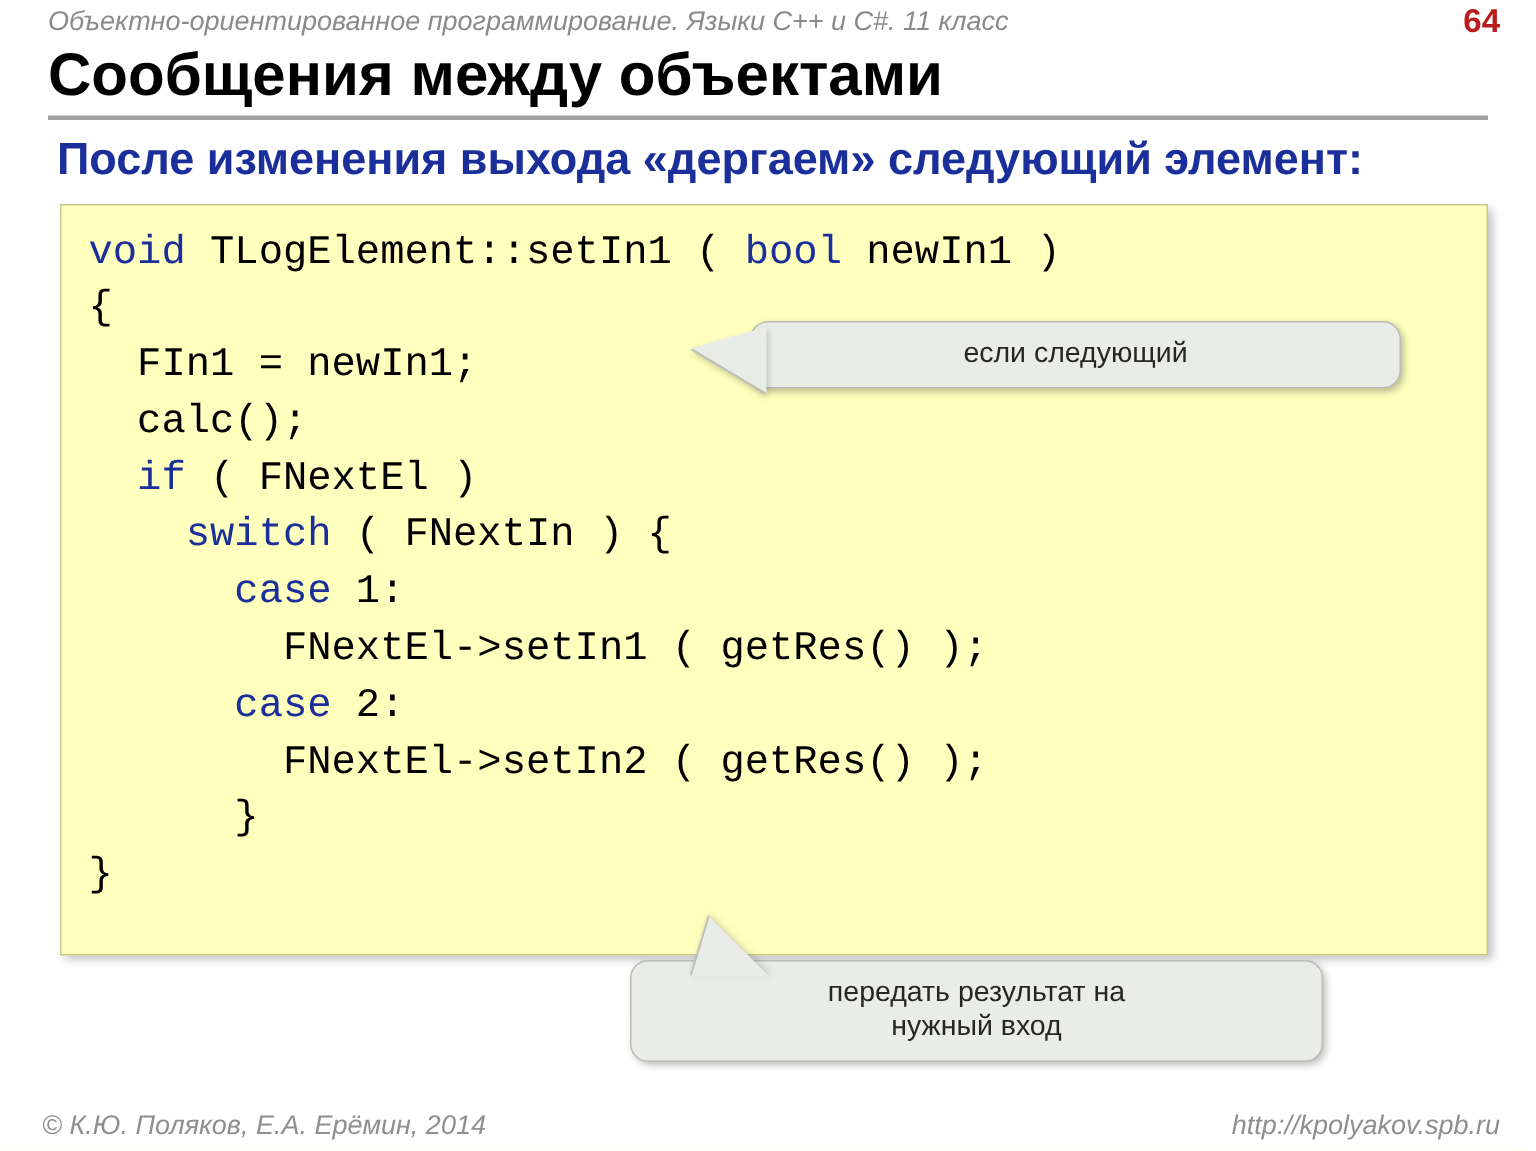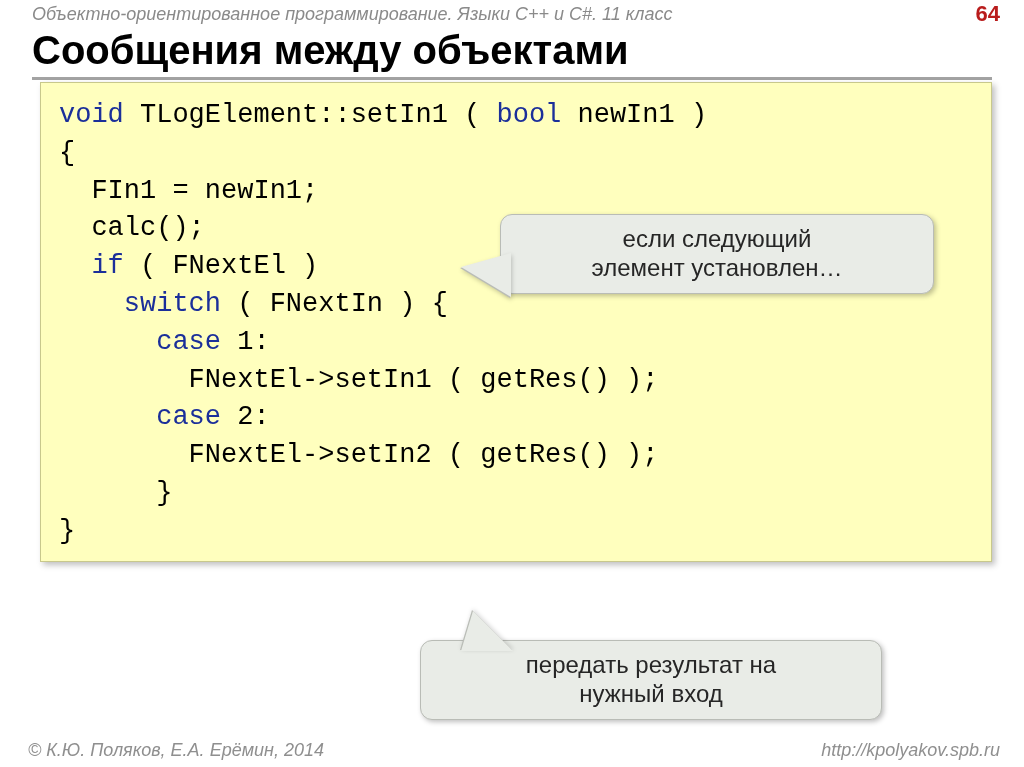--- a/index.html
+++ b/index.html
@@ -46,39 +46,39 @@
     font-size: 30px;
     font-weight: bold;
     color: #1b2f9a;
     line-height: 1.25;
   }
   .code-box {
     margin: 0 32px 0 40px;
     background: #ffffbe;
     border: 1px solid #c8c88c;
     box-shadow: 3px 3px 6px rgba(0,0,0,0.25);
-    padding: 14px 18px 10px 18px;
+    padding: 14px 18px 32px 18px;
     position: relative;
   }
   .code {
     font-family: "Courier New", monospace;
     font-size: 27px;
     line-height: 1.4;
     white-space: pre;
     color: #000;
   }
   .kw { color: #1b2f9a; }
   .callout {
     position: absolute;
     background: #e9ece7;
     border: 1px solid #b9bcb6;
     border-radius: 12px;
     box-shadow: 2px 2px 5px rgba(0,0,0,0.25);
     padding: 10px 20px;
-    font-size: 24px;
+    font-size: 19px;
     color: #262626;
     text-align: center;
     line-height: 1.2;
   }
   .callout .tail {
     position: absolute;
     width: 0; height: 0;
   }
   .callout1 {
     top: 214px;
@@ -124,40 +124,40 @@
 
 <div class="slide">
 
   <div class="top-bar">
     <span>Объектно-ориентированное программирование. Языки C++ и C#. 11 класс</span>
     <span class="page-num">64</span>
   </div>
 
   <h1 class="slide-title">Сообщения между объектами</h1>
 
+  <div class="subtitle">После изменения выхода «дергаем» следующий элемент:</div>
 
   <div class="code-box">
     <div class="code"><span class="kw">void</span><span> TLogElement::setIn1 ( </span><span class="kw">bool</span><span> newIn1 )</span>
 <span>{</span>
 <span>  FIn1 = newIn1;</span>
 <span>  calc();</span>
 <span>  </span><span class="kw">if</span><span> ( FNextEl )</span>
 <span>    </span><span class="kw">switch</span><span> ( FNextIn ) {</span>
 <span>      </span><span class="kw">case</span><span> 1:</span>
 <span>        FNextEl-&gt;setIn1 ( getRes() );</span>
 <span>      </span><span class="kw">case</span><span> 2:</span>
 <span>        FNextEl-&gt;setIn2 ( getRes() );</span>
 <span>      }</span>
 <span>}</span></div>
   </div>
 
   <div class="callout callout1">
     <div class="tail"></div>
     <span>если следующий</span><br>
-    <span>элемент установлен…</span>
   </div>
 
   <div class="callout callout2">
     <div class="tail"></div>
     <span>передать результат на</span><br>
     <span>нужный вход</span>
   </div>
 
   <div class="bottom-bar">
     <span>© К.Ю. Поляков, Е.А. Ерёмин, 2014</span>

